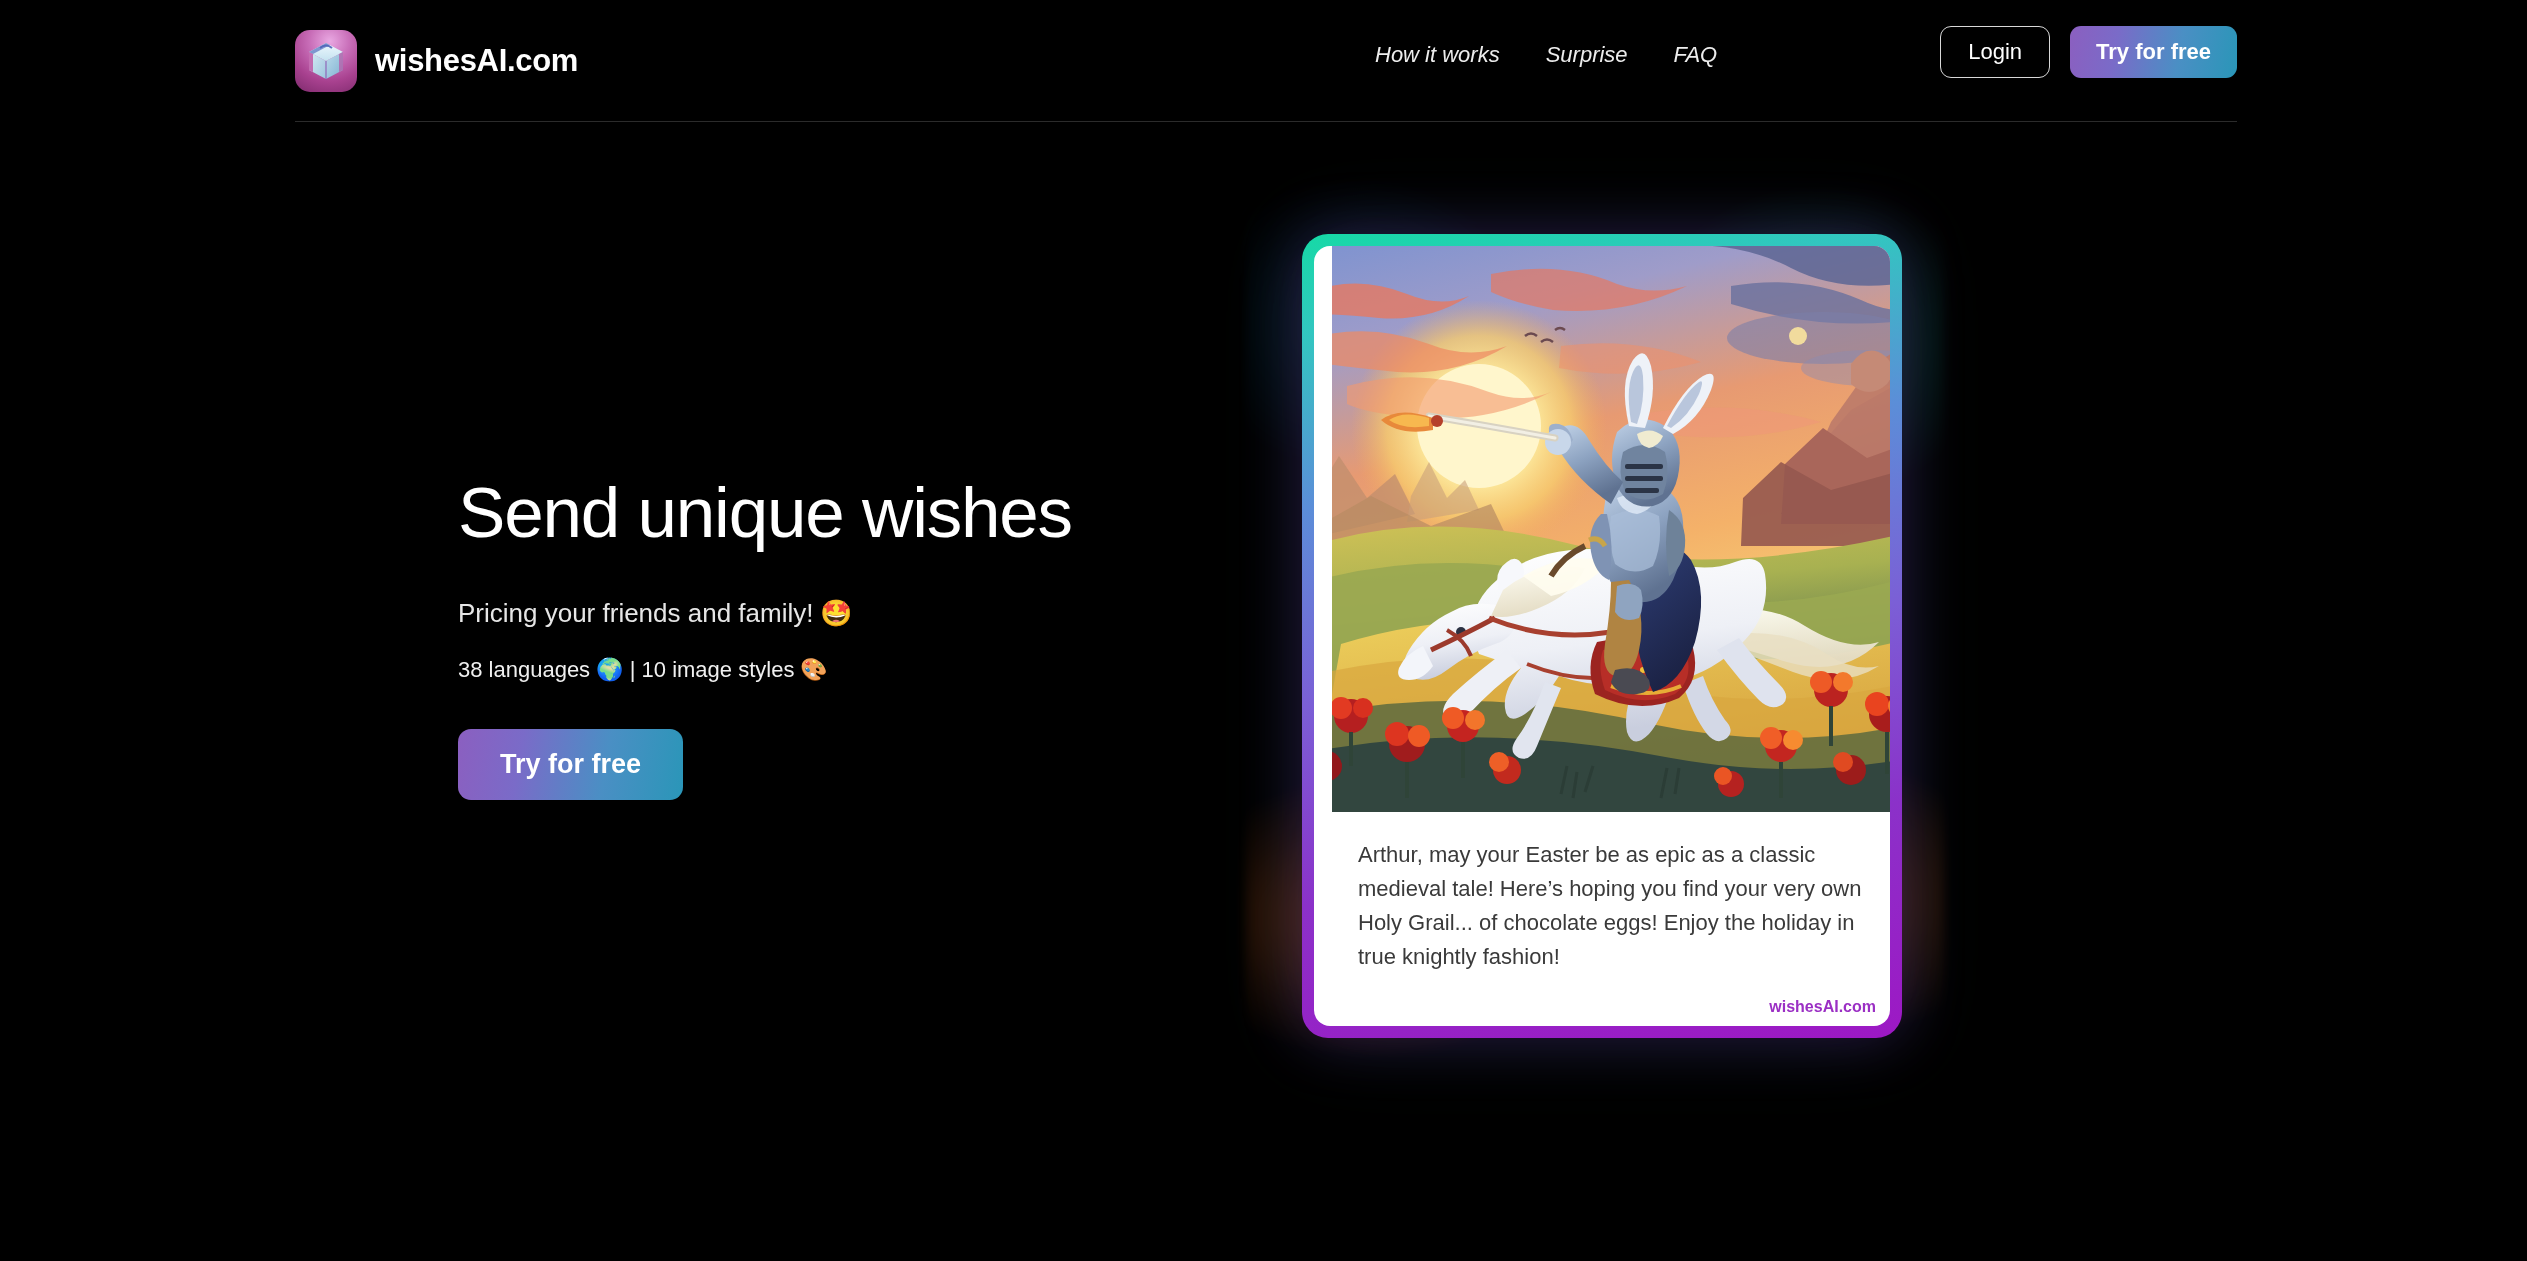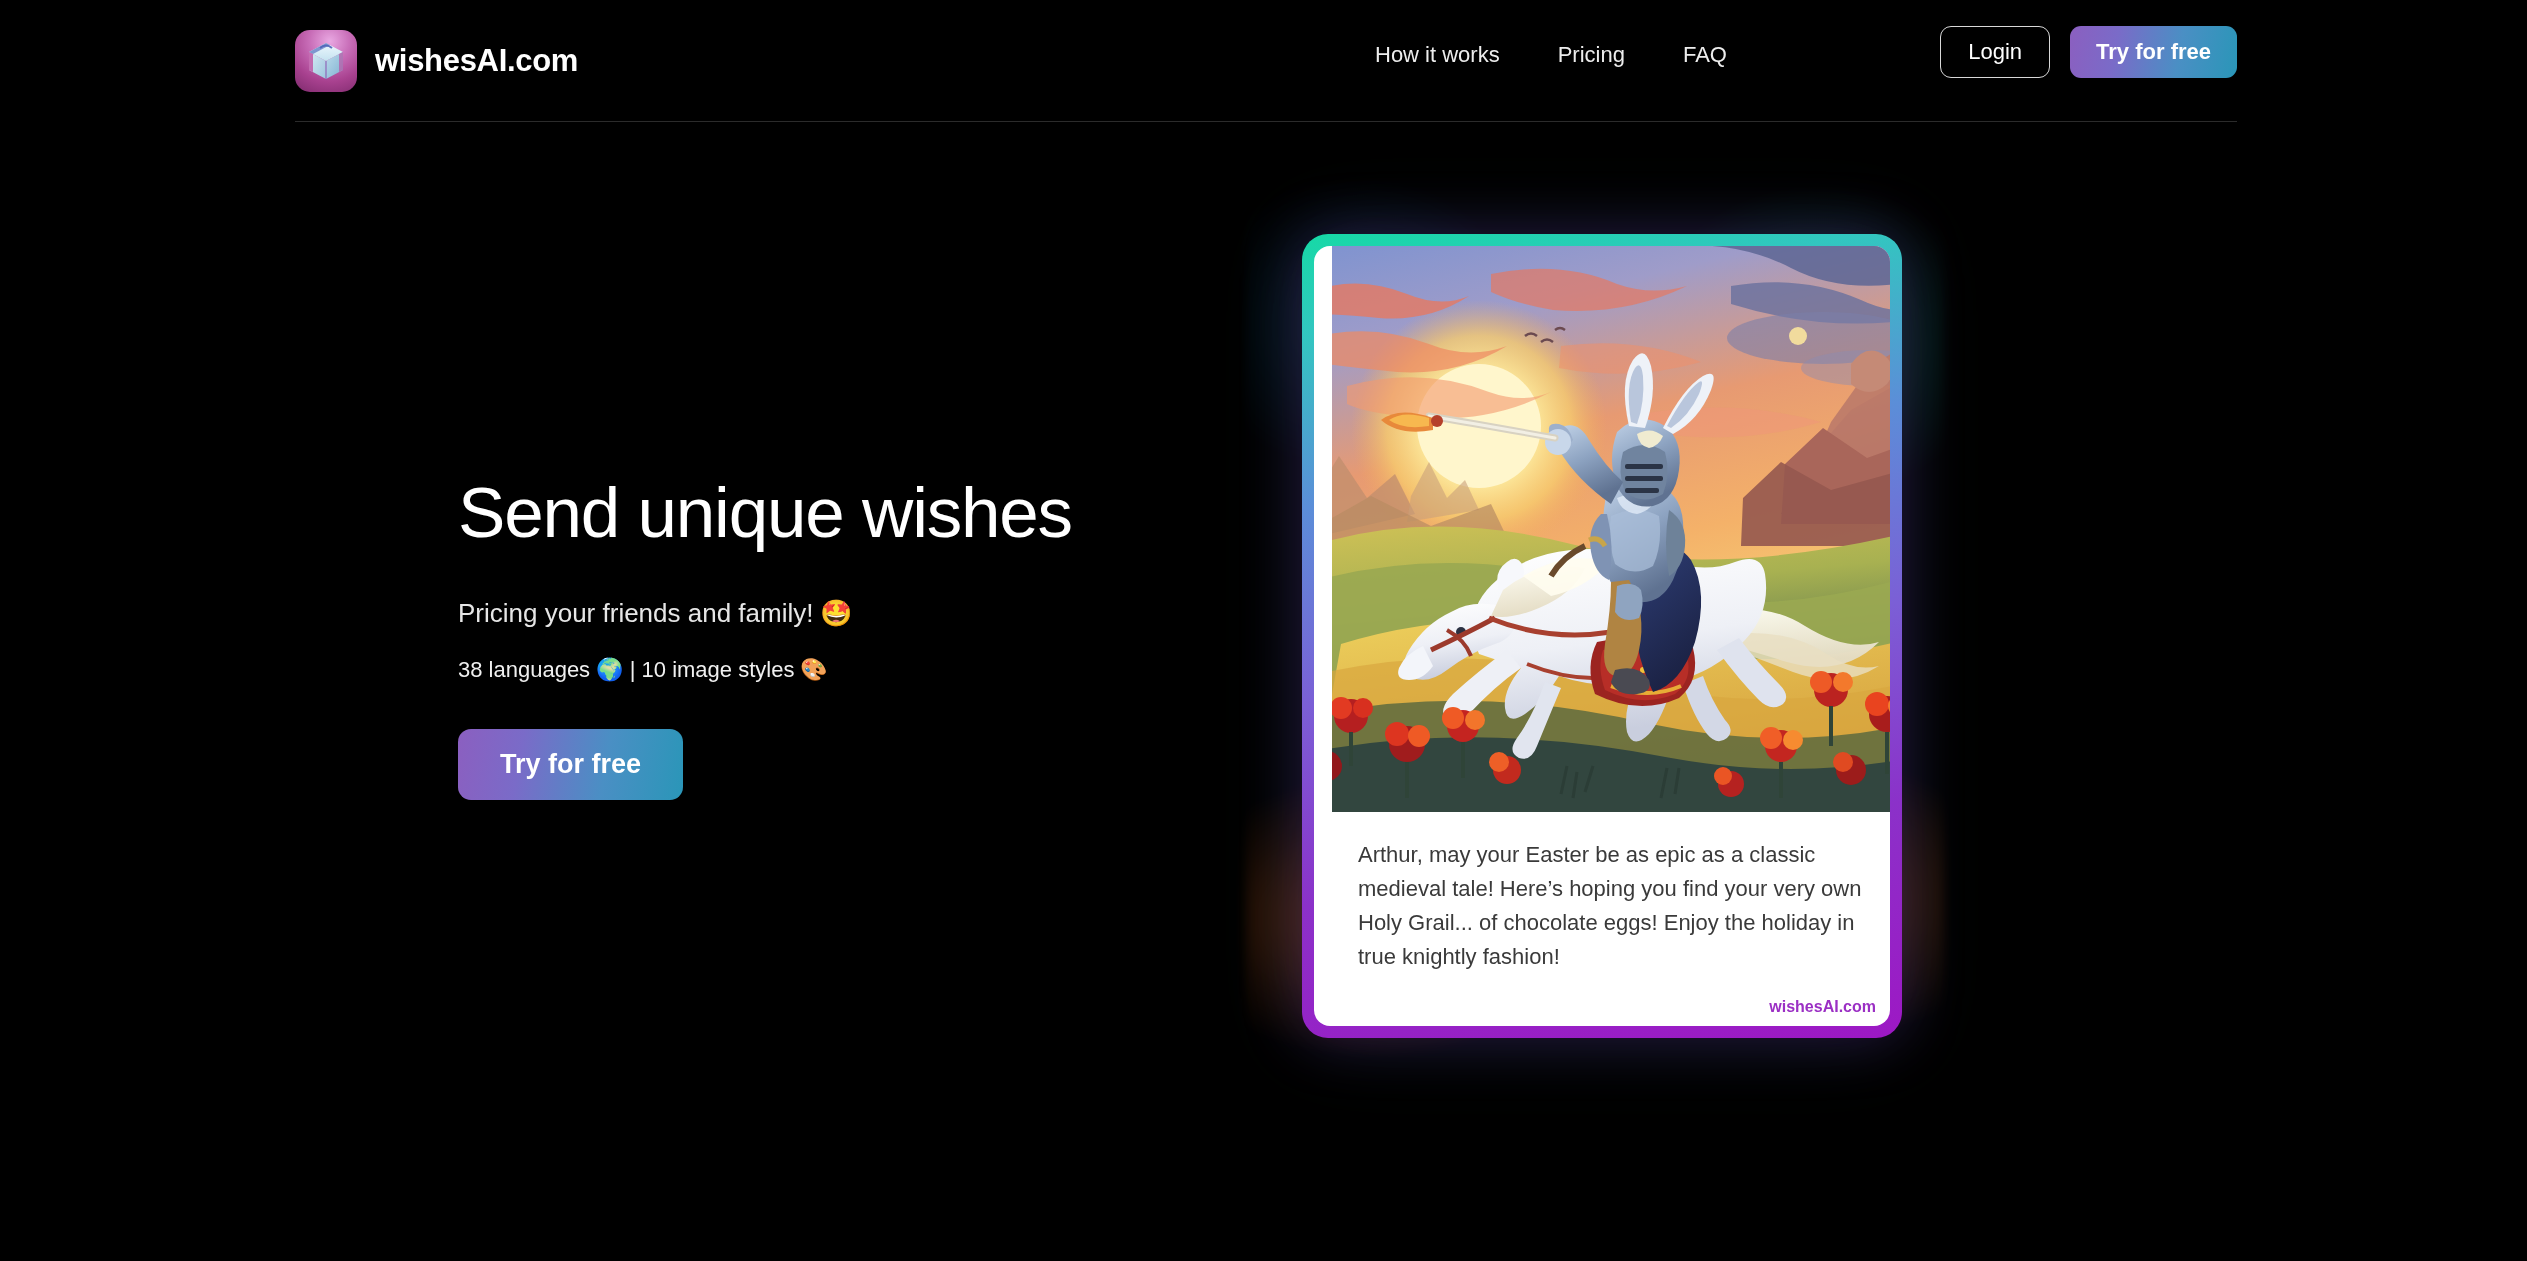--- a/index.html
+++ b/index.html
@@ -56,21 +56,22 @@
     color: #ffffff;
     white-space: nowrap;
   }
 
   .nav-links {
     position: absolute;
     left: 1080px;
     top: 42px;
     display: flex;
     align-items: flex-end;
-    gap: 58px;
+    gap: 46px;
+    font-style: italic;
   }
   .nav-link {
     font-size: 22px;
     color: #ededed;
     text-decoration: none;
     white-space: nowrap;
   }
 
   .header-actions {
     position: absolute;
@@ -256,21 +257,21 @@
         <polygon points="37,12 33,14 33,32 37,30" fill="#c0439b" opacity="0.6"></polygon>
         <path d="M20,21 L20,39" stroke="#8f5fb5" stroke-width="1.6" opacity="0.7" fill="none"></path>
         <path d="M14,8 q6,-5 12,0" stroke="#4f64b8" stroke-width="2" fill="none" opacity="0.9"></path>
       </svg>
     </div>
     <span class="brand-name">wishesAI.com</span>
   </div>
 
   <nav class="nav-links">
     <a class="nav-link" href="#">How it works</a>
-    <a class="nav-link" href="#">Pricing</a>
+    <a class="nav-link" href="#">Surprise</a>
     <a class="nav-link" href="#">FAQ</a>
   </nav>
 
   <div class="header-actions">
     <button class="btn-login">Login</button>
     <button class="btn-gradient">Try for free</button>
   </div>
 
 </div>
 

